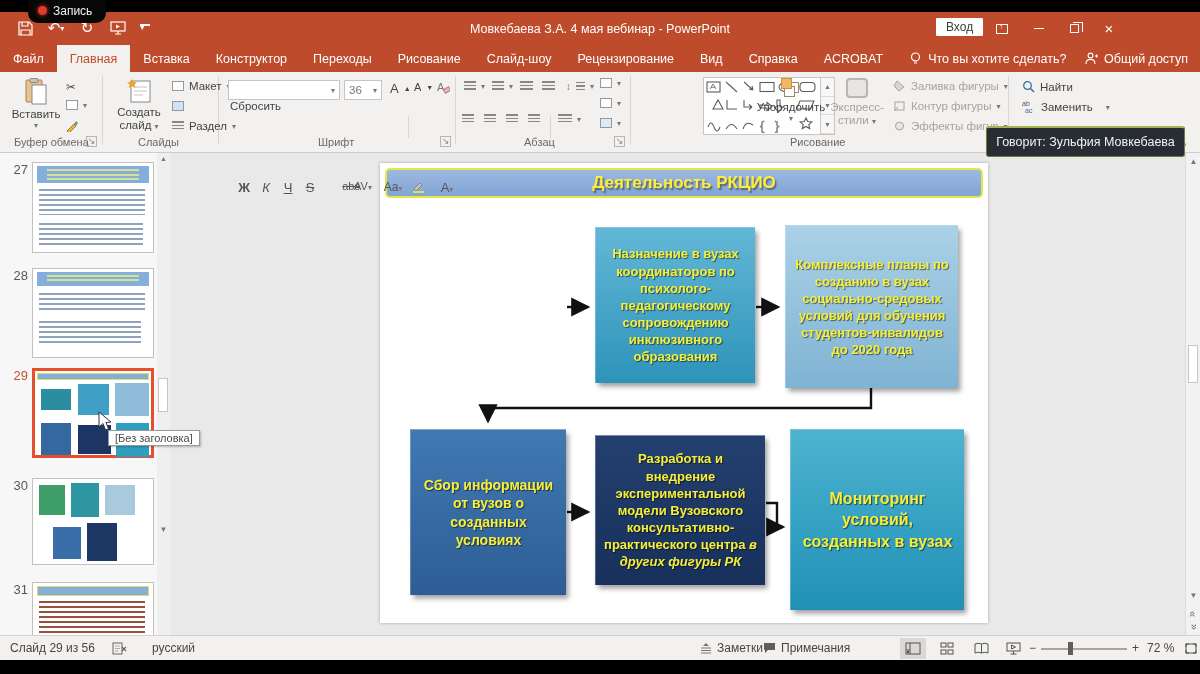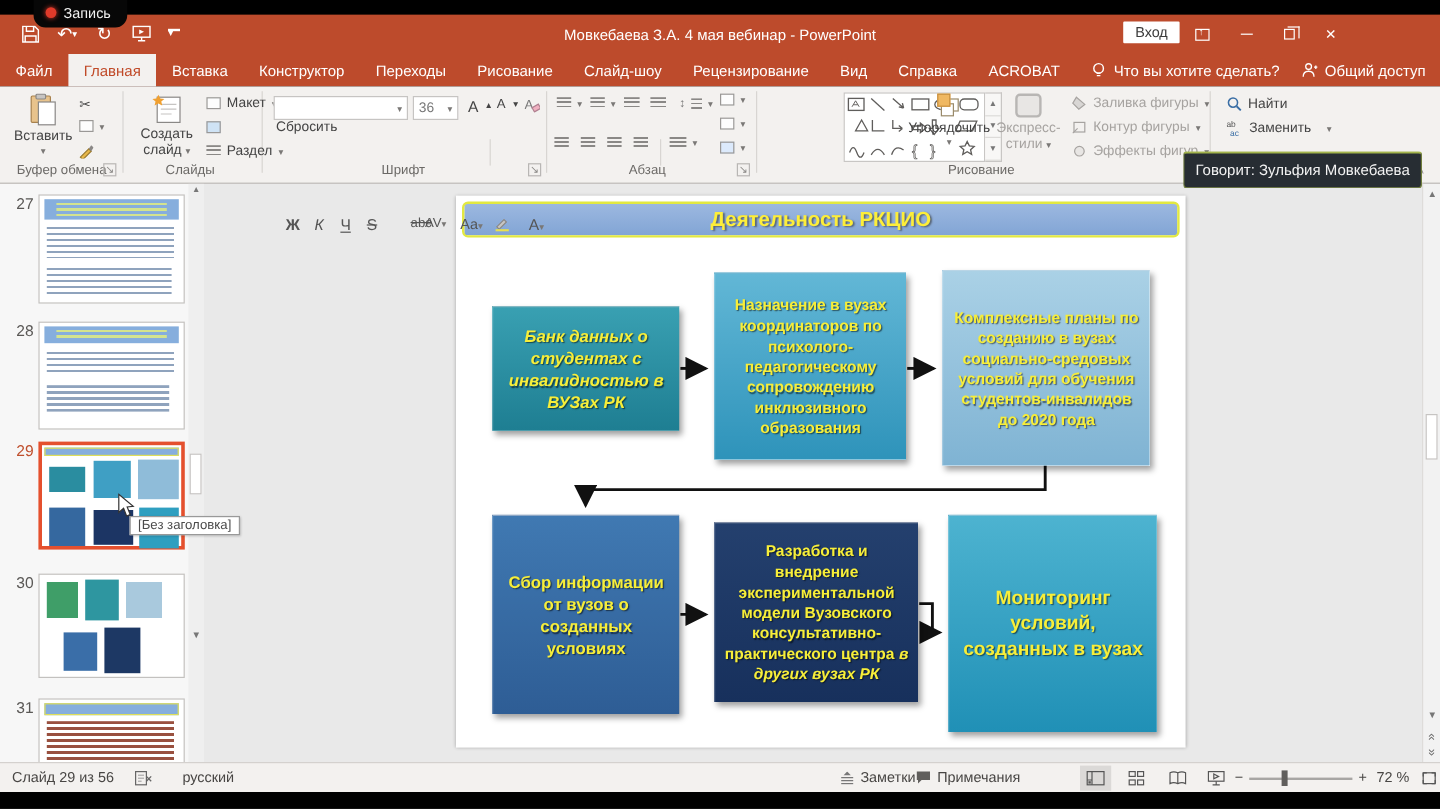--- a/index.html
+++ b/index.html
@@ -432,34 +432,31 @@
           </marker>
       </defs>
       <g stroke="#111" stroke-width="2.4" fill="none">
         <line x1="187" y1="144" x2="208" y2="144" marker-end="url(#ah)"></line>
         <line x1="376" y1="144" x2="398" y2="144" marker-end="url(#ah)"></line>
         <polyline points="491,225 491,245 108,245 108,258" marker-end="url(#ah)"></polyline>
         <line x1="187" y1="349" x2="208" y2="349" marker-end="url(#ah)"></line>
         <polyline points="386,340 397,340 397,364 403,364" marker-end="url(#ah)"></polyline>
       </g>
     </svg>
-    <div class="sbox b1">
-        <span>Банк данных о студентах с инвалидностью в ВУЗах РК</span>
-      </div>
     <div class="sbox b2">
         <span>Назначение в вузах координаторов по психолого-педагогическому сопровождению инклюзивного образования</span>
       </div>
     <div class="sbox b3">
         <span>Комплексные планы по созданию в  вузах социально-средовых условий для обучения студентов-инвалидов до 2020 года</span>
       </div>
     <div class="sbox b4">
         <span>Сбор информации от вузов о созданных условиях</span>
       </div>
     <div class="sbox b5">
-        <span><span>Разработка и внедрение экспериментальной модели  Вузовского консультативно-практического центра</span> <i>в других вузах  РК</i></span>
+        <span><span>Разработка и внедрение экспериментальной модели  Вузовского консультативно-практического центра</span> <i>в других фигуры  РК</i></span>
       </div>
     <div class="sbox b6">
         <span>Мониторинг условий, созданных в вузах</span>
       </div>
   </div>
 </div>
 
 <div class="thumb-panel">
   <div class="tnum" style="top:9px">27</div>
   <div class="thumb" style="top:9px; height:91px;">

